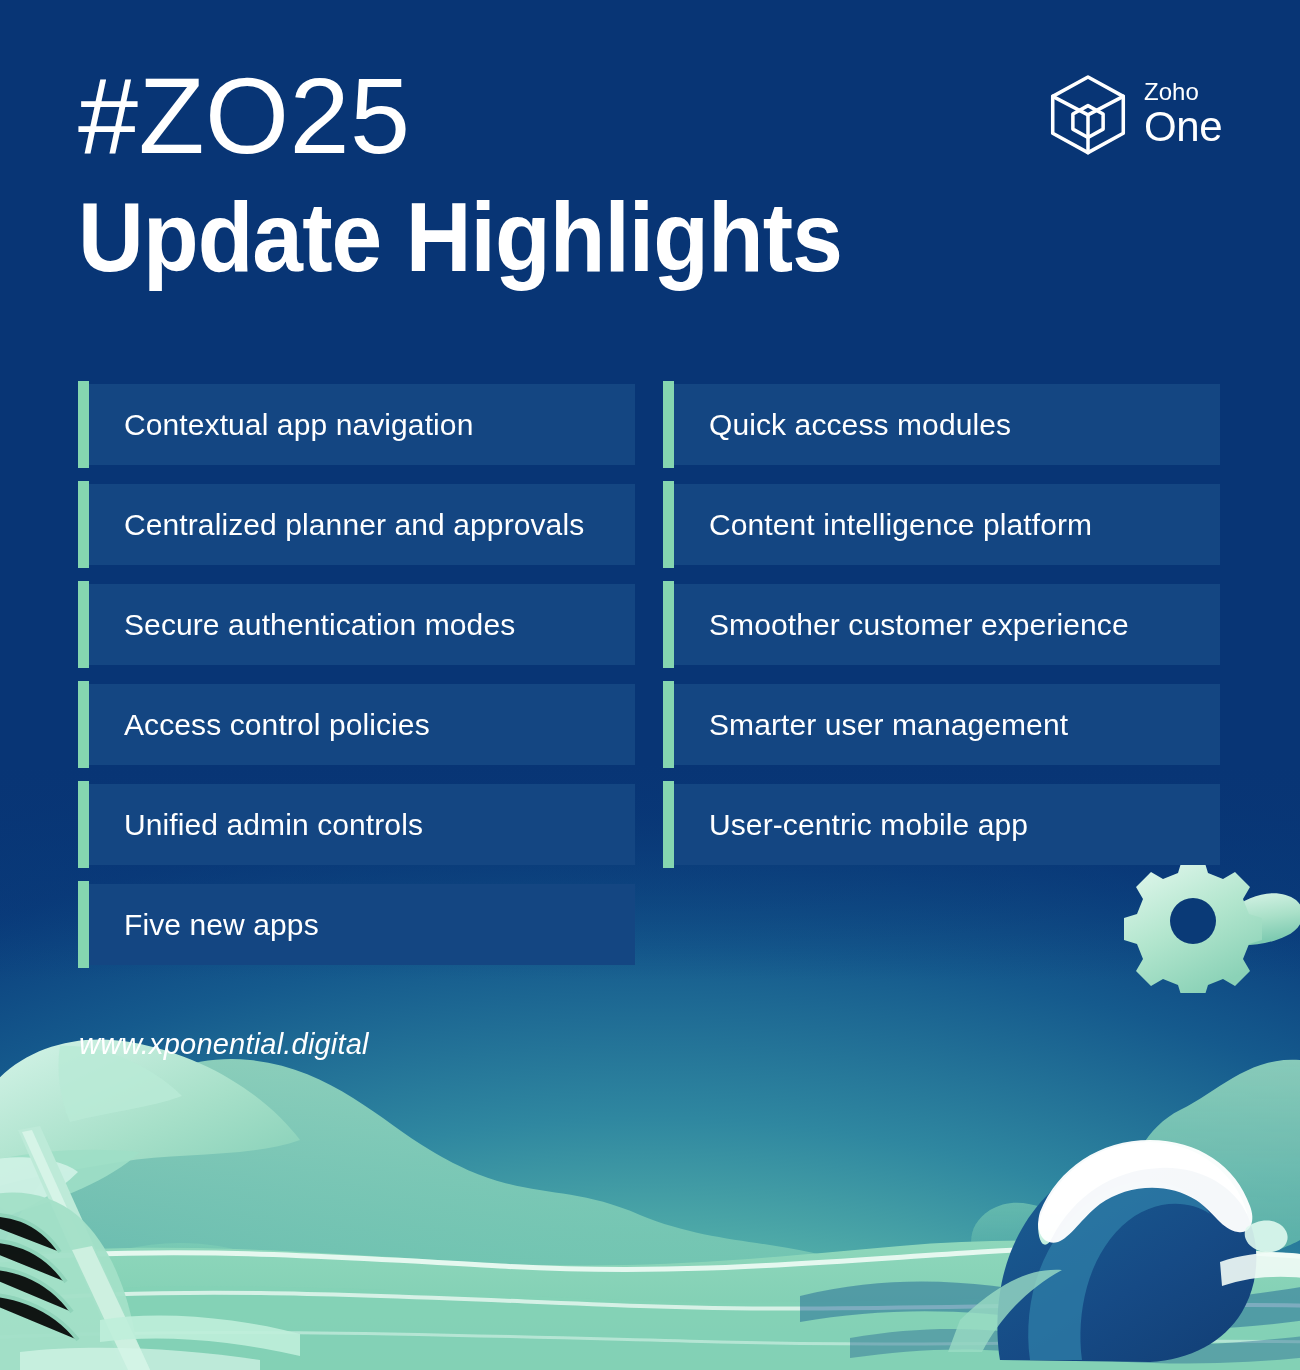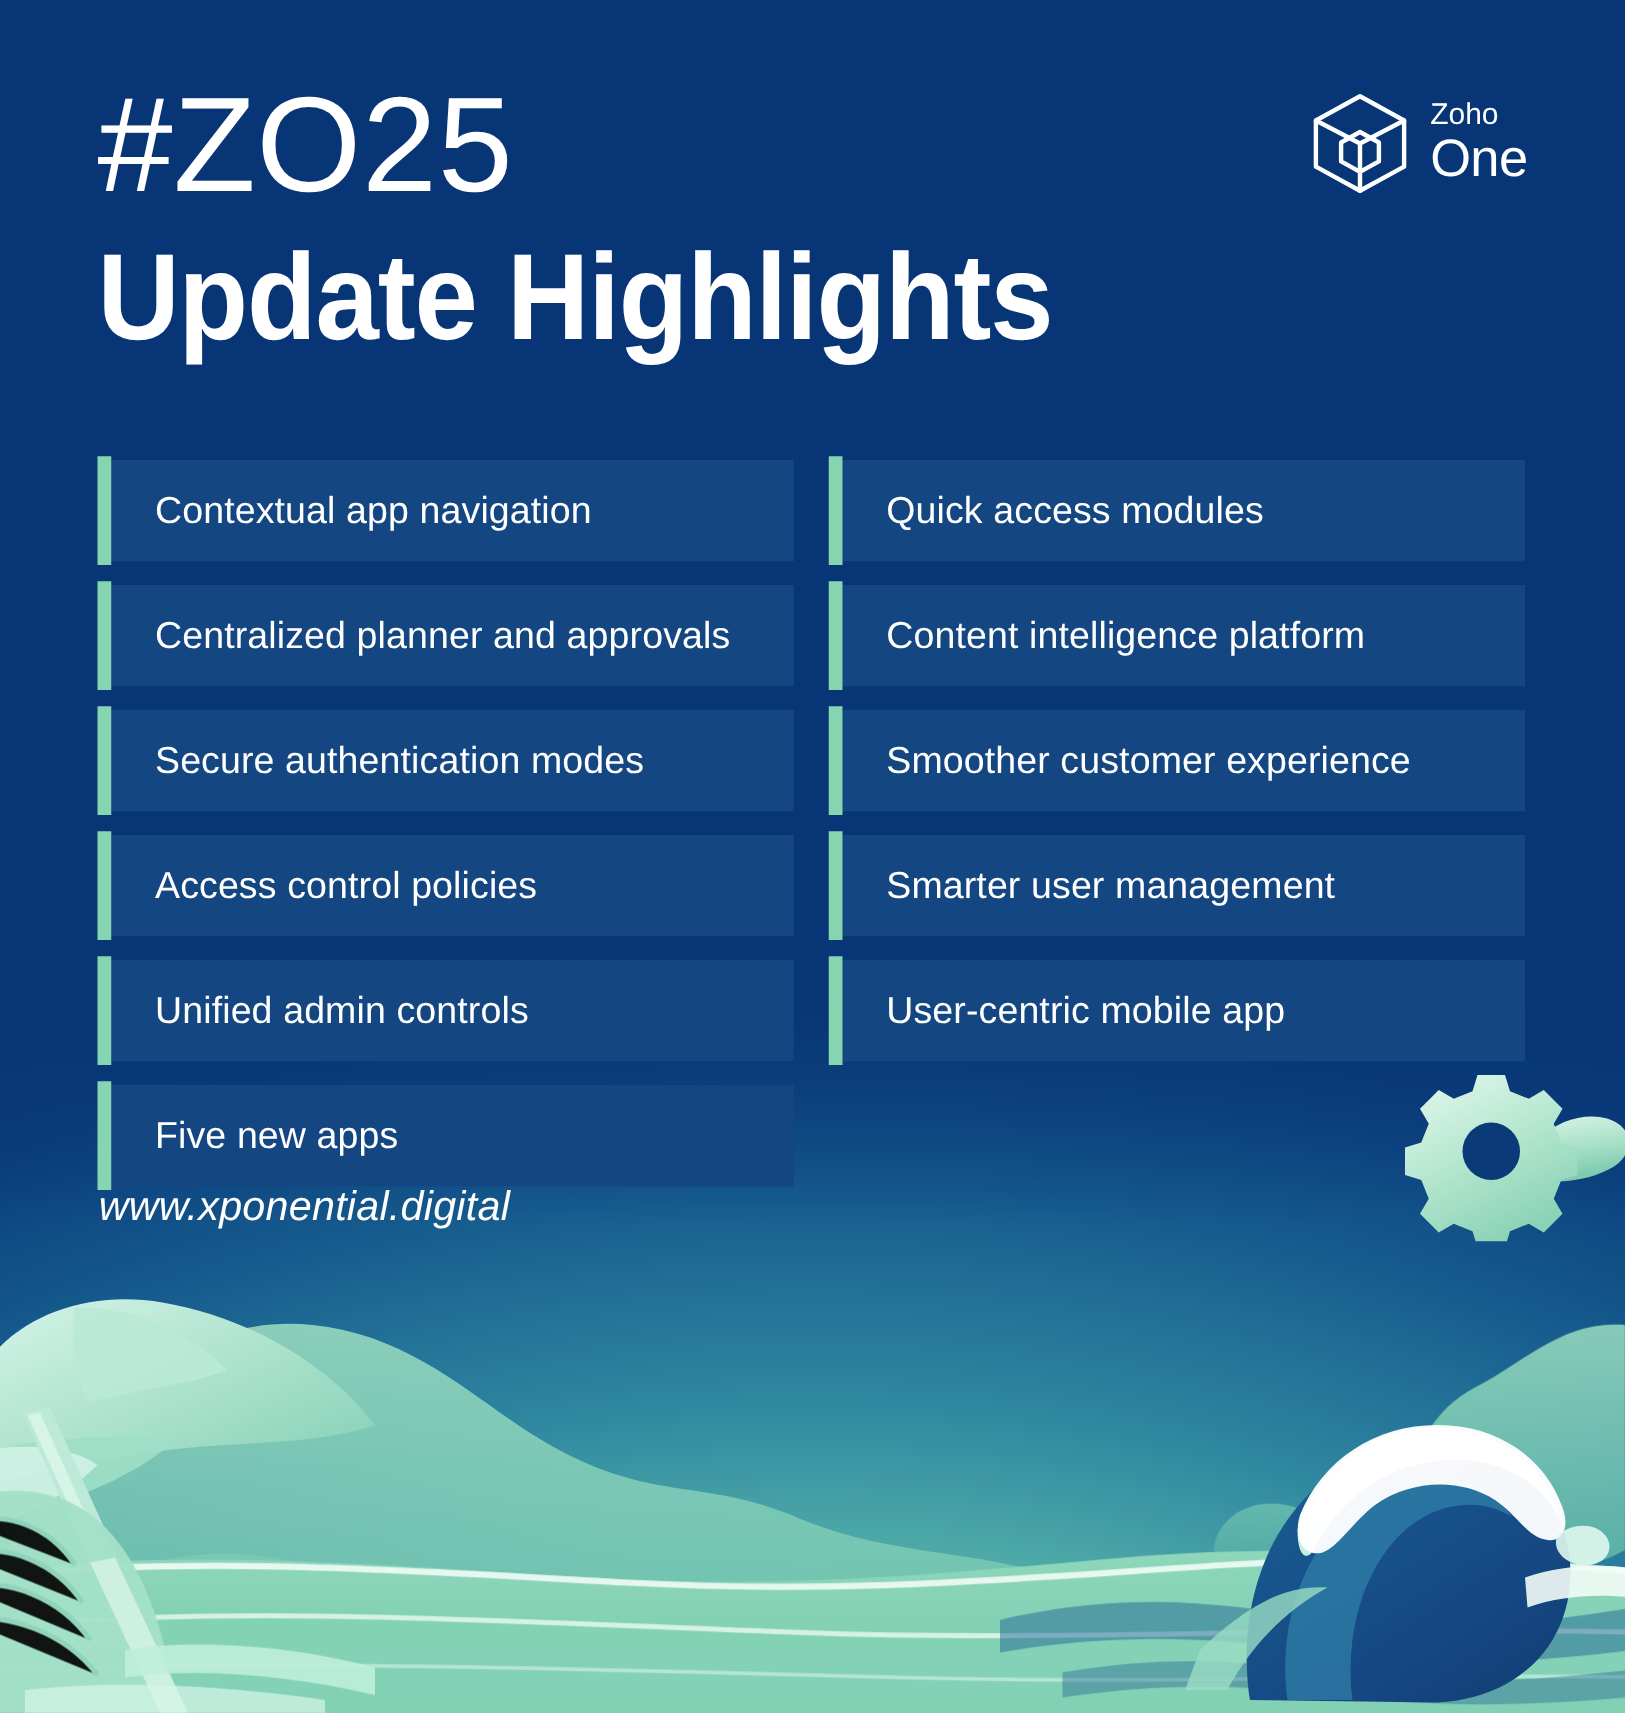--- a/index.html
+++ b/index.html
@@ -87,21 +87,21 @@
   }
   .logo-mark { width: 84px; height: 84px; display: block; }
   .logo-text { display: flex; flex-direction: column; line-height: 1; color: #fff; }
   .logo-zoho { font-size: 24px; font-weight: 400; letter-spacing: 0px; }
   .logo-one  { font-size: 42px; font-weight: 400; letter-spacing: -0.5px; margin-top: 2px;}
 
   
   .lists {
     position: absolute;
     left: 78px;
-    top: 368px;
+    top: 384px;
     width: 1142px;
     z-index: 3;
     display: flex;
     gap: 28px;
   }
   .col { display: flex; flex-direction: column; gap: 19px; width: 557px; }
   .row {
     position: relative;
     height: 81px;
     display: flex;
@@ -129,24 +129,24 @@
     font-weight: 400;
     letter-spacing: 0.1px;
     padding-left: 35px;
     white-space: nowrap;
   }
 
   
   .url {
     position: absolute;
     left: 79px;
-    top: 946px;
+    top: 1028px;
     z-index: 3;
     color: #ffffff;
-    font-size: 33px;
+    font-size: 29px;
     font-style: italic;
     font-weight: 400;
     letter-spacing: 0.2px;
   }
 
   
   .gear-wrap {
     position: absolute;
     left: 1118px;
     top: 848px;

